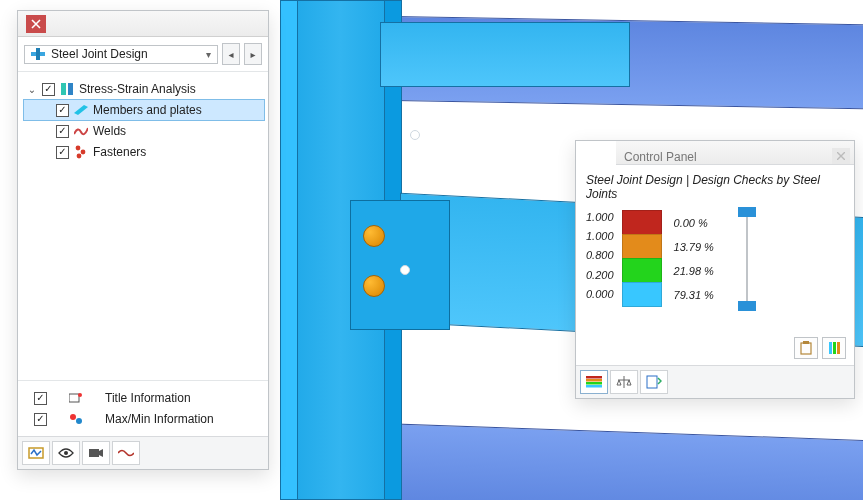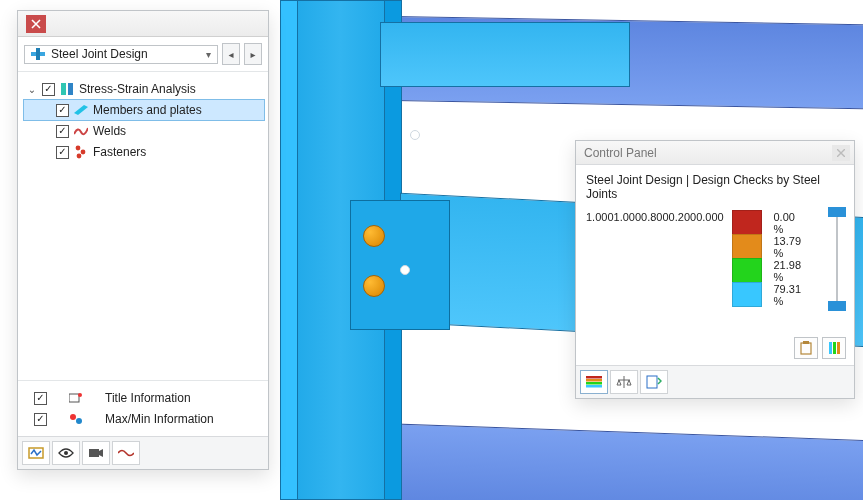--- a/index.html
+++ b/index.html
@@ -47,27 +47,27 @@
   .tlabel { white-space:nowrap; }
 
   .bottomchecks { padding:6px 6px 6px 16px; border-top:1px solid #e3e6e8; }
   .bottomchecks .tree-row { padding-left:0;gap:21px; }
 
   .toolbar { display:flex; gap:2px; padding:4px; border-top:1px solid #d8dadd; background:#f4f5f6; }
   .tbtn { width:28px; height:24px; border:1px solid #d0d3d6; background:#fff; display:flex; align-items:center; justify-content:center; cursor:pointer; color:#555; }
 
   
   .controlpanel { left:575px; top:140px; width:280px; }
-  .cptitle { display:flex; align-items:center; height:24px; padding:0 4px 0 8px; background:linear-gradient(#f7f7f7,#ececec); border-bottom:1px solid #d8dadd; color:#777; }
+  .cptitle { display:flex; align-items:flex-end; height:24px; padding:0 4px 0 8px; background:linear-gradient(#f7f7f7,#ececec); border-bottom:1px solid #d8dadd; color:#777;margin-left:40px; }
   .cptitle .ttl { flex:1; }
   .cpclose { width:18px; height:16px; background:#e8e8e8; color:#bbb; display:flex;align-items:center;justify-content:center; font-size:11px; }
-  .cpbody { padding:8px 10px 4px 10px; }
+  .cpbody { padding:8px 10px 4px 10px;font-style:italic; }
   .cpheading { font-size:12px; color:#222; margin-bottom:10px; }
   .legendwrap { display:flex; gap:8px; }
-  .ticks { display:flex; flex-direction:row; justify-content:space-between; align-items:flex-start; height:96px; font-size:11px; padding-top:0; }
+  .ticks { display:flex; flex-direction:column; justify-content:space-between; align-items:flex-start; height:96px; font-size:11px; padding-top:0; }
   .ticks div { height:24px; line-height:12px; }
   .swatches { display:flex; flex-direction:column; height:96px; width:40px; }
   .sw { flex:1; border:1px solid rgba(0,0,0,.15); margin-top:-1px; }
   .pcts { display:flex; flex-direction:column; justify-content:space-around; height:96px; font-size:11px; padding-left:4px; }
   .rangebar { position:relative; width:30px; height:96px; margin-left:10px; }
   .rail { position:absolute; left:14px; top:0; width:2px; height:96px; background:#c0c4c8; }
   .knob { position:absolute; left:6px; width:18px; height:10px; background:#2a91d8; cursor:pointer; }
   .knob.ktop { top:-4px; }
   .knob.kbot { bottom:-4px; }
   .eval { font-size:11px; text-align:right; margin-top:6px; height:14px; }

